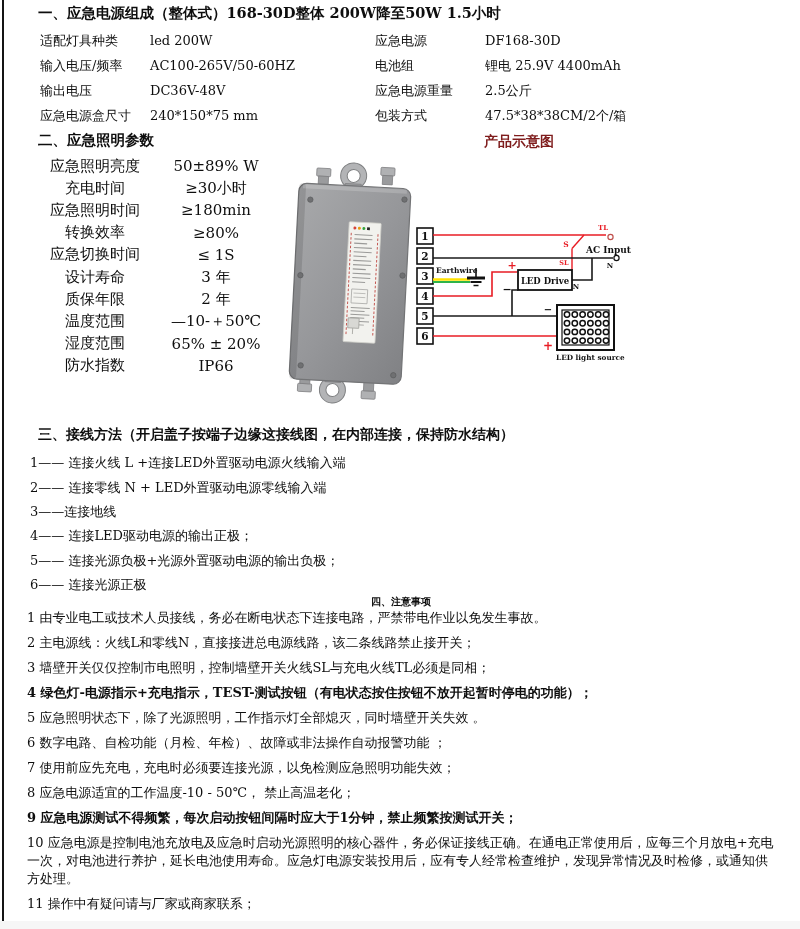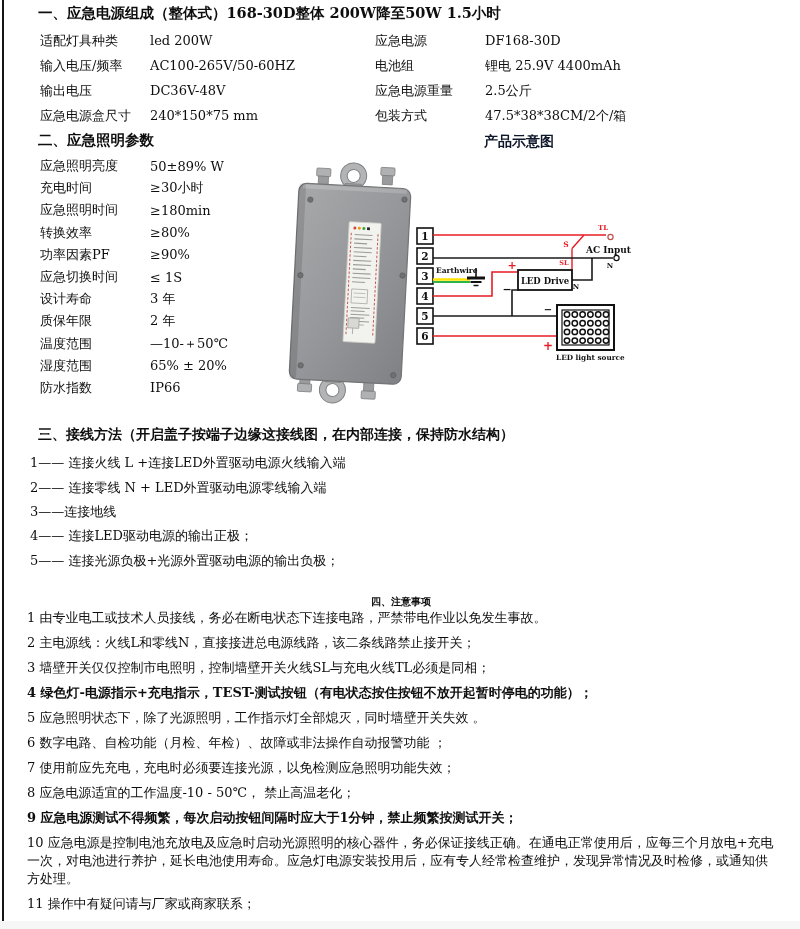--- a/index.html
+++ b/index.html
@@ -13,23 +13,23 @@
   .s1-title{position:absolute;left:38px;top:4px;}
   .t1{position:absolute;left:40px;top:28px;width:730px;}
   .t1row{display:flex;height:25px;align-items:center;font-size:13px;white-space:nowrap;}
   .t1row .l1{width:110px;}
   .t1row .v1{width:225px;}
   .t1row .l2{width:110px;}
   .t1row .v2{flex:1;}
 
   
   .s2-title{position:absolute;left:38px;top:131px;}
-  .caption{position:absolute;left:484px;top:133px;font-weight:bold;font-size:14px;color:#0f172a;}
+  .caption{position:absolute;left:484px;top:133px;font-weight:bold;font-size:14px;color:#7f1d1d;}
   .params{position:absolute;left:40px;top:155px;width:242px;}
-  .prow{display:flex;height:22.2px;align-items:center;font-size:13px;white-space:nowrap;}
+  .prow{display:flex;height:22.2px;align-items:center;font-size:15px;white-space:nowrap;text-align:center;}
   .prow .pl{width:110px;}
   .prow .pv{flex:1;}
 
   .photo-svg{position:absolute;left:282px;top:160px;}
   .diagram-svg{position:absolute;left:406px;top:220px;}
 
   
   .sec3{position:absolute;left:30px;top:426px;width:750px;}
   .sec3 .h{margin-left:8px;margin-bottom:7px;font-size:14px;}
   .wline{height:24.4px;display:flex;align-items:center;font-size:13px;white-space:nowrap;text-align:right;}
@@ -89,24 +89,20 @@
         <span class="pl">充电时间</span>
         <span class="pv">≥30小时</span>
       </div>
       <div class="prow">
         <span class="pl">应急照明时间</span>
         <span class="pv">≥180min</span>
       </div>
       <div class="prow">
         <span class="pl">转换效率</span>
         <span class="pv">≥80%</span>
-      </div>
-      <div class="prow">
-        <span class="pl">功率因素PF</span>
-        <span class="pv">≥90%</span>
       </div>
       <div class="prow">
         <span class="pl">应急切换时间</span>
         <span class="pv">≤ 1S</span>
       </div>
       <div class="prow">
         <span class="pl">设计寿命</span>
         <span class="pv">3 年</span>
       </div>
       <div class="prow">
@@ -303,20 +299,21 @@
 
   <div class="sec3">
     <div class="h">三、接线方法（开启盖子按端子边缘这接线图，在内部连接，保持防水结构）</div>
     <div>
 
     <div class="wline">1—— 连接火线 L +连接LED外置驱动电源火线输入端</div>
         <div class="wline">2—— 连接零线 N + LED外置驱动电源零线输入端</div>
         <div class="wline">3——连接地线</div>
         <div class="wline">4—— 连接LED驱动电源的输出正极；</div>
         <div class="wline">5—— 连接光源负极+光源外置驱动电源的输出负极；</div>
+        <div class="wline">6—— 连接光源正极</div>
       </div>
   </div>
 
   <div class="sec4">
     <div class="h">四、注意事项</div>
     <div>
 
     <p>1 由专业电工或技术人员接线，务必在断电状态下连接电路，严禁带电作业以免发生事故。</p>
         <p>2 主电源线：火线L和零线N，直接接进总电源线路，该二条线路禁止接开关；</p>
         <p>3 墙壁开关仅仅控制市电照明，控制墙壁开关火线SL与充电火线TL必须是同相；</p>

